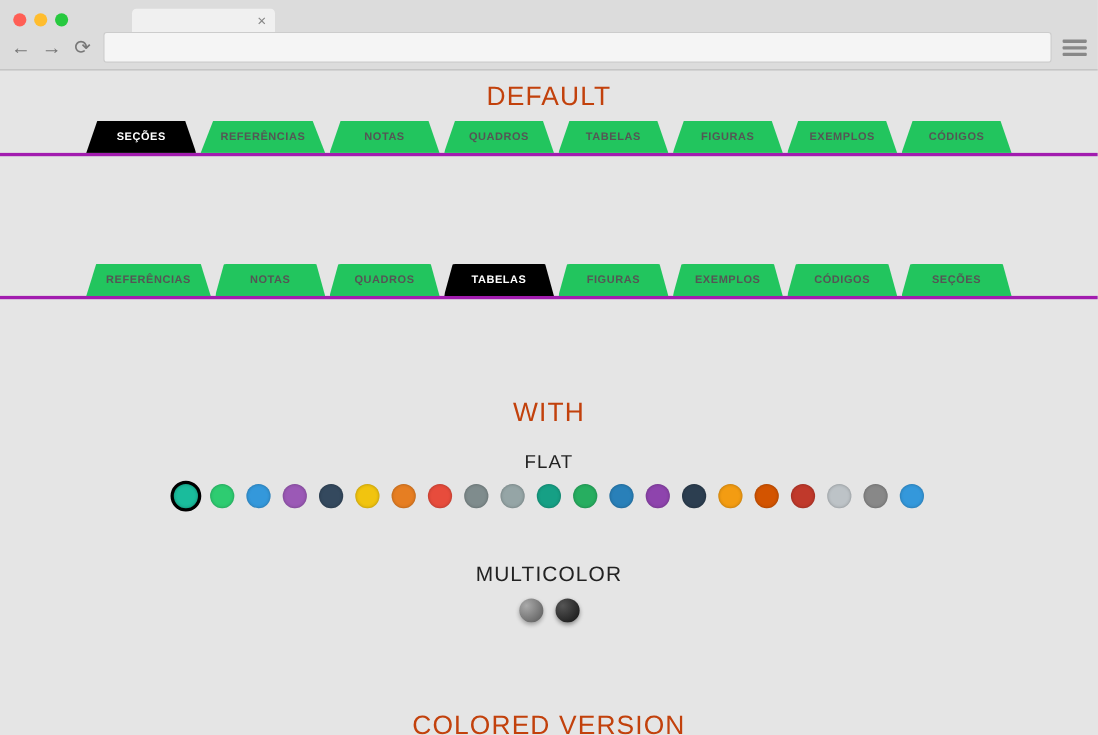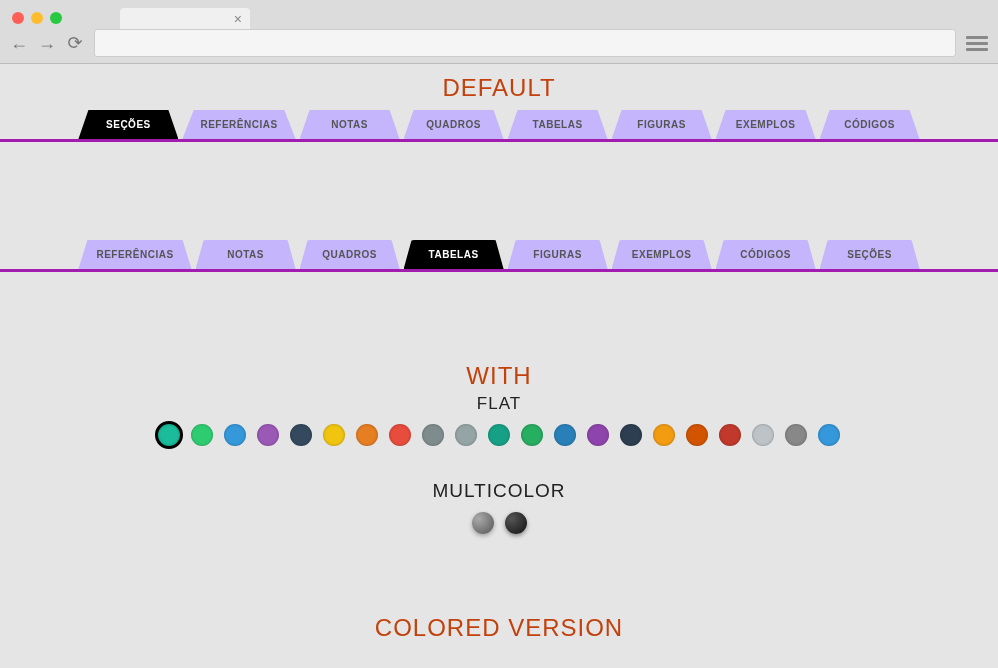--- a/index.html
+++ b/index.html
@@ -16,27 +16,27 @@
 .tab-close { color: #888; font-size: 14px; cursor: pointer; }
 .toolbar { position: absolute; bottom: 6px; left: 10px; right: 10px; display: flex; align-items: center; gap: 10px; }
 .nav-btn { color: #777; font-size: 18px; cursor: pointer; width: 18px; text-align: center; }
 .url-bar { flex: 1; height: 28px; background: #f5f5f5; border: 1px solid #ccc; border-radius: 3px; }
 .menu-btn { width: 22px; height: 22px; display: flex; flex-direction: column; justify-content: center; gap: 3px; cursor: pointer; }
 .menu-btn span { height: 3px; background: #888; border-radius: 1px; }
 
 
 .content { background: #e5e5e5; }
 .section-title { text-align: center; font-size: 24px; font-weight: 500; color: #c2410c; letter-spacing: 1px; }
-.section-subtitle { text-align: center; font-size: 17px; font-weight: 500; color: #222; letter-spacing: 1px; margin-top: 4px; }
+.section-subtitle { text-align: center; font-size: 17px; font-weight: 500; color: #222; letter-spacing: 1px; margin-top: 20px; }
 
 
 .tab-row { display: flex; justify-content: center; gap: 4px; padding: 0 10px; border-bottom: 3px solid #a21caf; margin-top: 8px; }
 
 .tab {
-  background: #c4b5fd;
+  background: #22c55e;
   color: #555;
   font-size: 10px;
   font-weight: 600;
   letter-spacing: 0.5px;
   padding: 9px 18px;
   position: relative;
   cursor: pointer;
   text-align: center;
   min-width: 100px;
   clip-path: polygon(10% 0%, 90% 0%, 100% 100%, 0% 100%);

